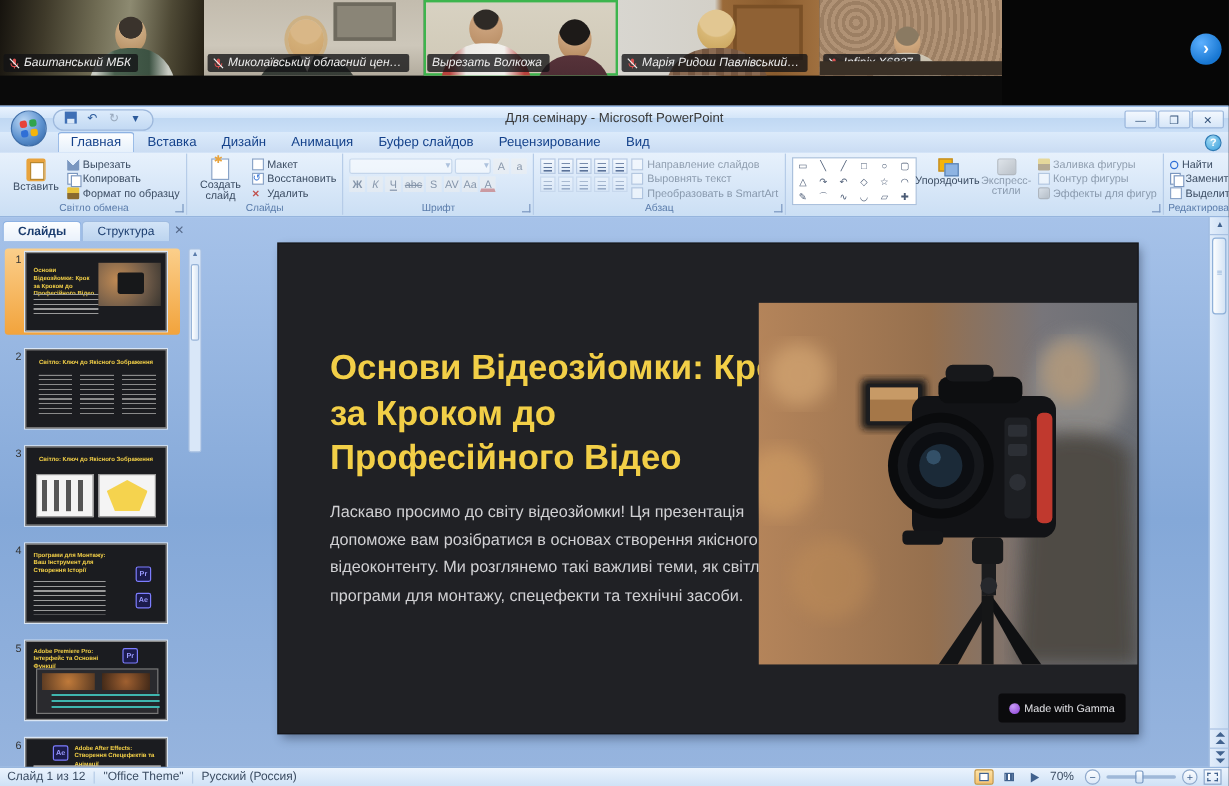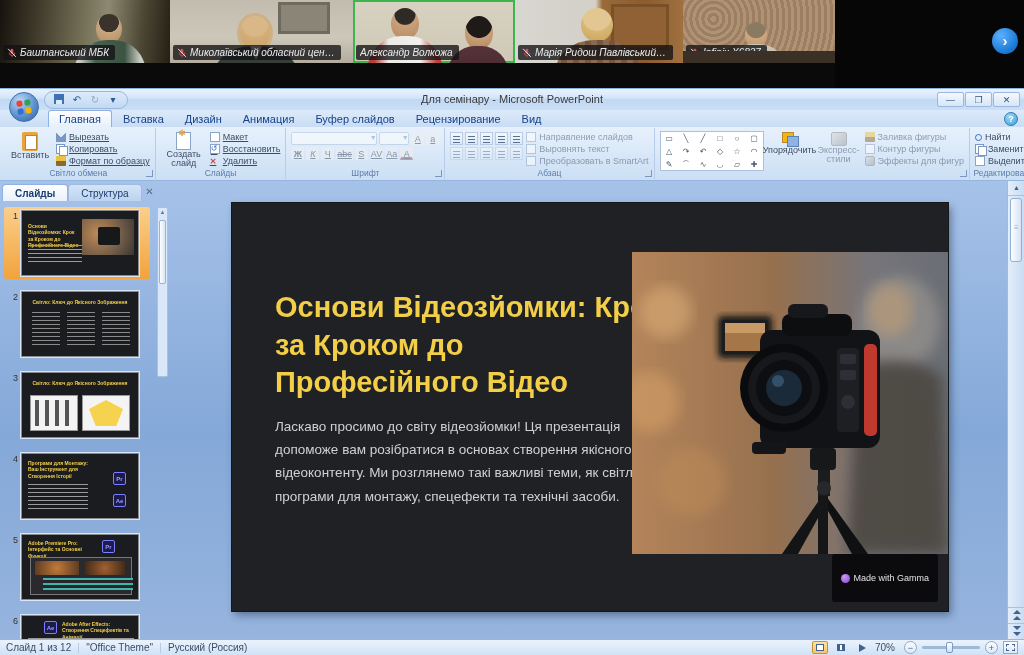--- a/index.html
+++ b/index.html
@@ -71,21 +71,21 @@
   .rtab { padding:2px 10px 2px; font-size:11px; color:#15428b; cursor:pointer; border-radius:3px 3px 0 0; }
   .rtab.active { background:linear-gradient(180deg,#fdfeff,#e6f0fb); border:1px solid #8db2e3; border-bottom:none; }
   .help-btn { position:absolute; right:6px; top:2px; width:14px; height:14px; border-radius:50%; border:1px solid #2d7bb4;
     background:radial-gradient(circle at 35% 30%,#9fd8f2,#3aa0dd); color:#fff; font-size:9px; font-weight:bold; line-height:12px; text-align:center; cursor:pointer; }
 
   .ribbon { display:flex; height:54px; background:linear-gradient(180deg,#e7f1fc 0%,#d8e7f8 55%,#cbdff4 100%); border-bottom:1px solid #96b5dd; padding:1px 2px; font-size:9px; color:#3c4d63; }
   .rgroup { position:relative; display:flex; align-items:flex-start; gap:3px; padding:3px 5px 12px; border-right:1px solid #b6cce8; }
   .rgroup-label { position:absolute; bottom:1px; left:0; width:100%; text-align:center; font-size:8.5px; color:#5a7cab; }
   .dlg { position:absolute; bottom:2px; right:2px; width:7px; height:7px; border-right:1.5px solid #7a97c0; border-bottom:1.5px solid #7a97c0; cursor:pointer; }
   .bigbtn { display:flex; flex-direction:column; align-items:center; width:46px; text-align:center; gap:0; padding-top:1px; cursor:pointer; line-height:1.05; }
-  .smallcol { display:flex; flex-direction:column; justify-content:flex-start; gap:2px; padding-top:1px;text-decoration:underline; }
+  .smallcol { display:flex; flex-direction:column; justify-content:flex-start; gap:2px; padding-top:1px; }
   .smallbtn { display:flex; align-items:center; gap:3px; white-space:nowrap; cursor:pointer; }
   .mini { display:inline-block; width:10px; height:10px; flex:0 0 auto; }
   .clipboard-ic { width:16px; height:19px; background:#e8a33d; border-radius:2px; position:relative; }
   .clipboard-ic::after { content:""; position:absolute; left:3px; top:3px; width:10px; height:13px; background:#fff; border:1px solid #b9882f; }
   .newslide-ic { width:15px; height:18px; background:#fff; border:1px solid #8aa4c8; position:relative; }
   .newslide-ic::after { content:"✱"; position:absolute; left:1px; top:-4px; color:#e8a33d; font-size:9px; }
   .ic-cut { background:linear-gradient(45deg,#7a97c0 45%,transparent 46%),linear-gradient(-45deg,#7a97c0 45%,transparent 46%); }
   .ic-copy { position:relative; } .ic-copy::before,.ic-copy::after { content:""; position:absolute; width:7px; height:8px; background:#fff; border:1px solid #7a97c0; }
   .ic-copy::after { left:3px; top:2px; } .ic-copy::before { left:0; top:0; }
   .ic-brush { background:linear-gradient(180deg,#e8c33d 50%,#8a6a2f 50%); border-radius:1px; }
@@ -159,21 +159,21 @@
   .panel-scroll .pthumb { position:absolute; left:1px; top:12px; width:7px; height:64px; background:linear-gradient(90deg,#fdfefe,#d8e6f6); border:1px solid #98b4d8; border-radius:2px; }
   .panel-scroll .pup { position:absolute; top:1px; left:0; width:100%; text-align:center; font-size:6px; color:#5a7cab; }
 
   .canvas-wrap { position:relative; flex:1; }
   .slide-canvas { position:absolute; left:64px; top:22px; width:716px; height:408px; background:#202125;
      box-shadow:0 0 0 1px #15161a, 3px 4px 8px rgba(20,30,50,.45); }
   .slide-title { position:absolute; left:43px; top:86px; width:392px; font-size:29px; font-weight:bold; color:#f2cf47; line-height:1.3; }
   .slide-body { position:absolute; left:43px; top:212px; width:398px; font-size:13.5px; color:#d0d0d3; line-height:1.72; }
   .slide-photo { position:absolute; left:400px; top:49px; width:316px; height:302px; overflow:hidden; }
   .gamma-badge { position:absolute; right:10px; bottom:9px; display:flex; align-items:center; gap:3px;
-     background:rgba(8,8,10,.88); border-radius:3px; padding:19px 9px; }
+     background:rgba(8,8,10,.88); border-radius:3px; padding:7px 9px; }
   .gamma-dot { width:9px; height:9px; border-radius:50%; background:radial-gradient(circle at 35% 30%,#c89bf5,#8b3fd6); }
   .gamma-text { font-size:9px; color:#e2e2e6; }
 
   .v-scrollbar { width:17px; background:linear-gradient(90deg,#e3eefb,#c9dcf3); border-left:1px solid #a0bbdf; position:relative; }
   .vs-up { position:absolute; top:0; left:0; width:17px; height:15px; border-bottom:1px solid #a9c1e2; text-align:center; font-size:7px; color:#41628e; line-height:14px; cursor:pointer; }
   .vs-thumb { position:absolute; top:17px; left:2px; width:12px; height:64px; background:linear-gradient(90deg,#fdfefe,#d4e3f5); border:1px solid #8fb0d8; border-radius:3px; cursor:grab; }
   .vs-thumb::after { content:"≡"; position:absolute; left:3px; top:24px; font-size:8px; color:#8fb0d8; }
   .vs-bottom { position:absolute; bottom:0; left:0; width:17px; }
   .vs-btn { width:17px; height:16px; border-top:1px solid #a9c1e2; text-align:center; cursor:pointer; position:relative; }
   .chev { width:0; height:0; border-left:4px solid transparent; border-right:4px solid transparent; margin:2px auto 0; }
@@ -227,21 +227,21 @@
           </svg>
         <span>Миколаївський обласний центр...</span>
       </div>
     </div>
     <div class="vc-tile t3 active">
       <div class="head p1"></div>
       <div class="torso p1"></div>
       <div class="head p2"></div>
       <div class="torso p2"></div>
       <div class="vc-label">
-        <span>Александр Волкожа</span>
+        <span>Вырезать Волкожа</span>
       </div>
     </div>
     <div class="vc-tile t5">
       <div class="head"></div>
       <div class="torso"></div>
       <div class="vc-label">
         <svg class="mic" viewBox="0 0 12 12">
             <rect x="4.4" y="1" width="3.2" height="6" rx="1.6" fill="#d94f4f"></rect>
             <path d="M2.6 5.6a3.4 3.4 0 0 0 6.8 0" stroke="#d94f4f" stroke-width="1" fill="none"></path>
             <line x1="6" y1="9" x2="6" y2="11" stroke="#d94f4f"></line>

